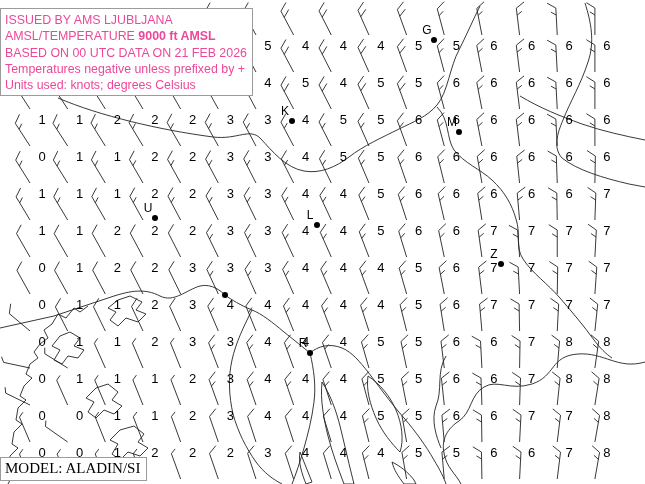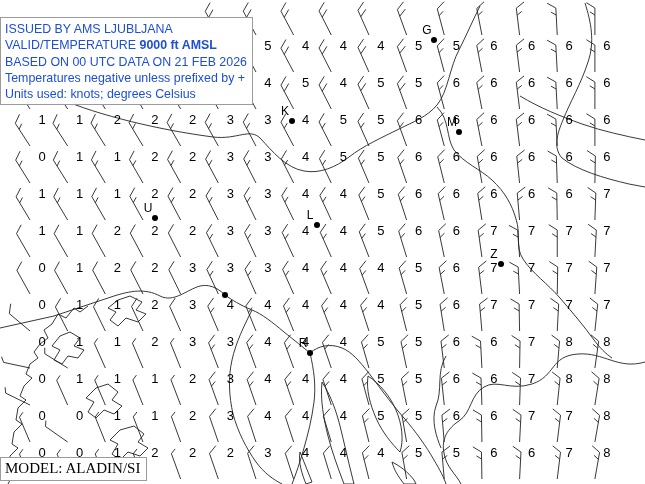--- a/index.html
+++ b/index.html
@@ -1,20 +1,20 @@
 <!DOCTYPE html>
 <html><head>
 <meta charset="utf-8">
 <style>
   html,body{margin:0;padding:0;background:#fff;}
   #stage{position:relative;width:645px;height:484px;background:#ffffff;overflow:hidden;
          font-family:"Liberation Sans",sans-serif;}
   #mapsvg{position:absolute;left:0;top:0;}
-  .infobox{position:absolute;left:0;top:17px;background:#ffffff;border:1px solid #9b9b9b;
-           padding:3px 5px 2px 4px;font-size:12.4px;line-height:16.3px;color:#1d4ed8;white-space:nowrap;}
+  .infobox{position:absolute;left:0;top:8px;background:#ffffff;border:1px solid #9b9b9b;
+           padding:3px 5px 2px 4px;font-size:12.4px;line-height:16.3px;color:#ec4899;white-space:nowrap;}
   .modelbox{position:absolute;left:0;top:457px;background:#ffffff;border:1px solid #9b9b9b;
             padding:2px 6px 3px 4px;font-size:15px;color:#000;white-space:nowrap;font-family:Liberation Serif, serif;}
   .hdr-line b{font-weight:bold;margin-top:29px;}
   text{font-family:"Liberation Sans",sans-serif;}
 </style>
 </head>
 <body>
 
 <div id="stage">
   <div id="mapsvg"><svg width="645" height="484">
@@ -781,20 +781,20 @@
         <text x="310" y="219" font-size="12" fill="#000000" text-anchor="middle">L</text>
         <circle cx="501" cy="264" r="3" fill="#000"></circle>
         <text x="494" y="258" font-size="12" fill="#000000" text-anchor="middle">Z</text>
         <circle cx="310" cy="353" r="3" fill="#000"></circle>
         <text x="303" y="347" font-size="12" fill="#000000" text-anchor="middle">R</text>
         <circle cx="225" cy="295" r="3" fill="#000"></circle>
       </svg></div>
 
   <div class="infobox">
     <div class="hdr-line">ISSUED BY AMS LJUBLJANA</div>
-    <div class="hdr-line"><span>VALID/TEMPERATURE </span><b>9000 ft AMSL</b></div>
+    <div class="hdr-line"><span>AMSL/TEMPERATURE </span><b>9000 ft AMSL</b></div>
     <div class="hdr-line">BASED ON 00 UTC DATA ON 21 FEB 2026</div>
     <div class="hdr-line">Temperatures negative unless prefixed by +</div>
     <div class="hdr-line">Units used: knots; degrees Celsius</div>
   </div>
 
   <div class="modelbox">MODEL: ALADIN/SI</div>
 </div>
 
 </body></html>

